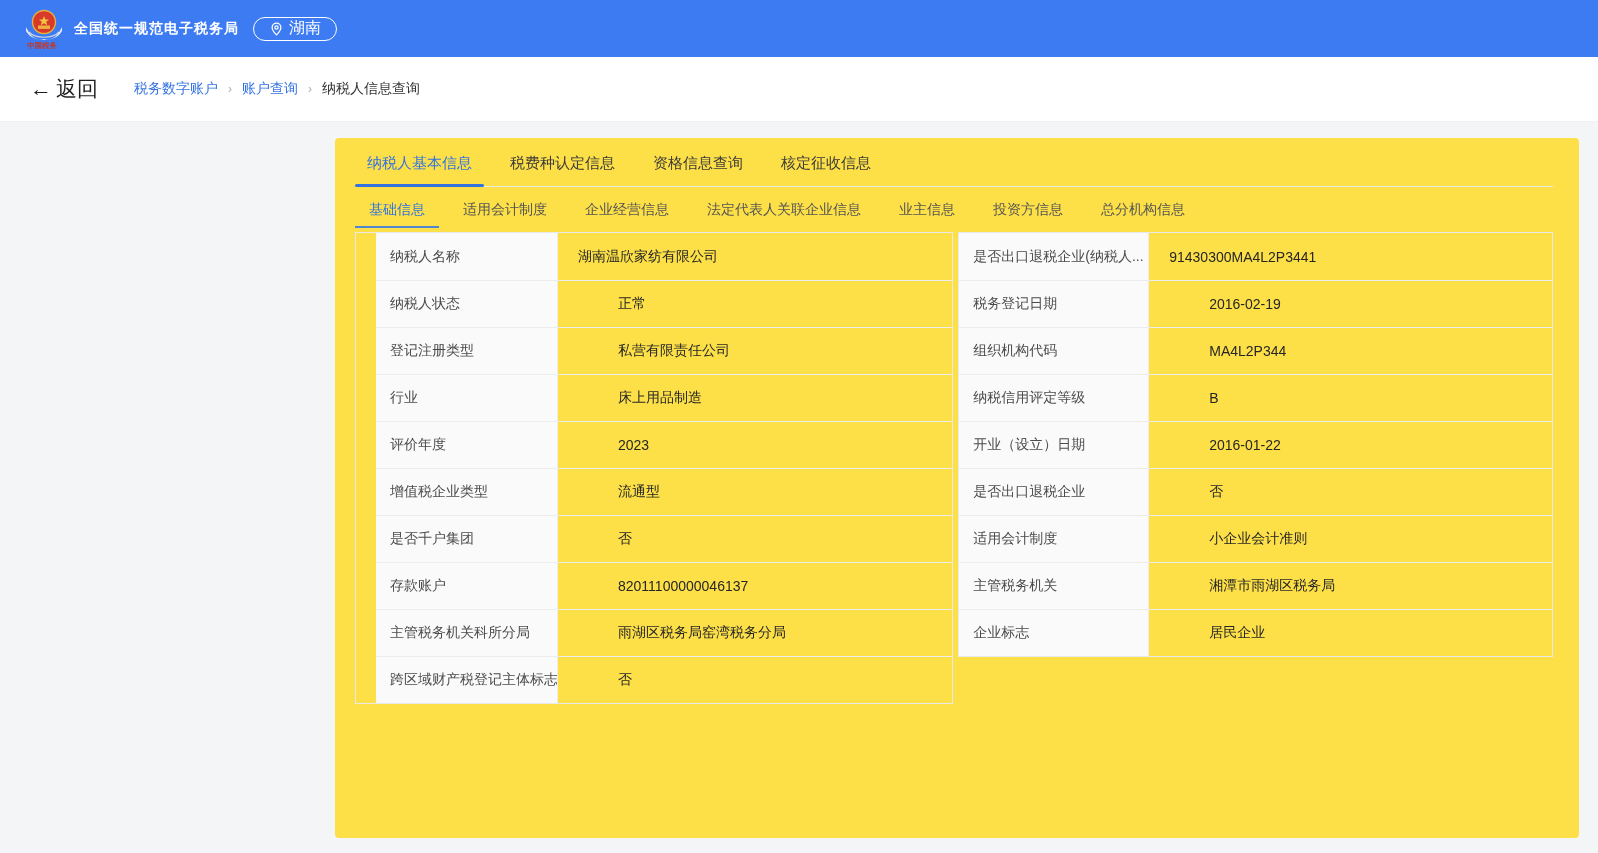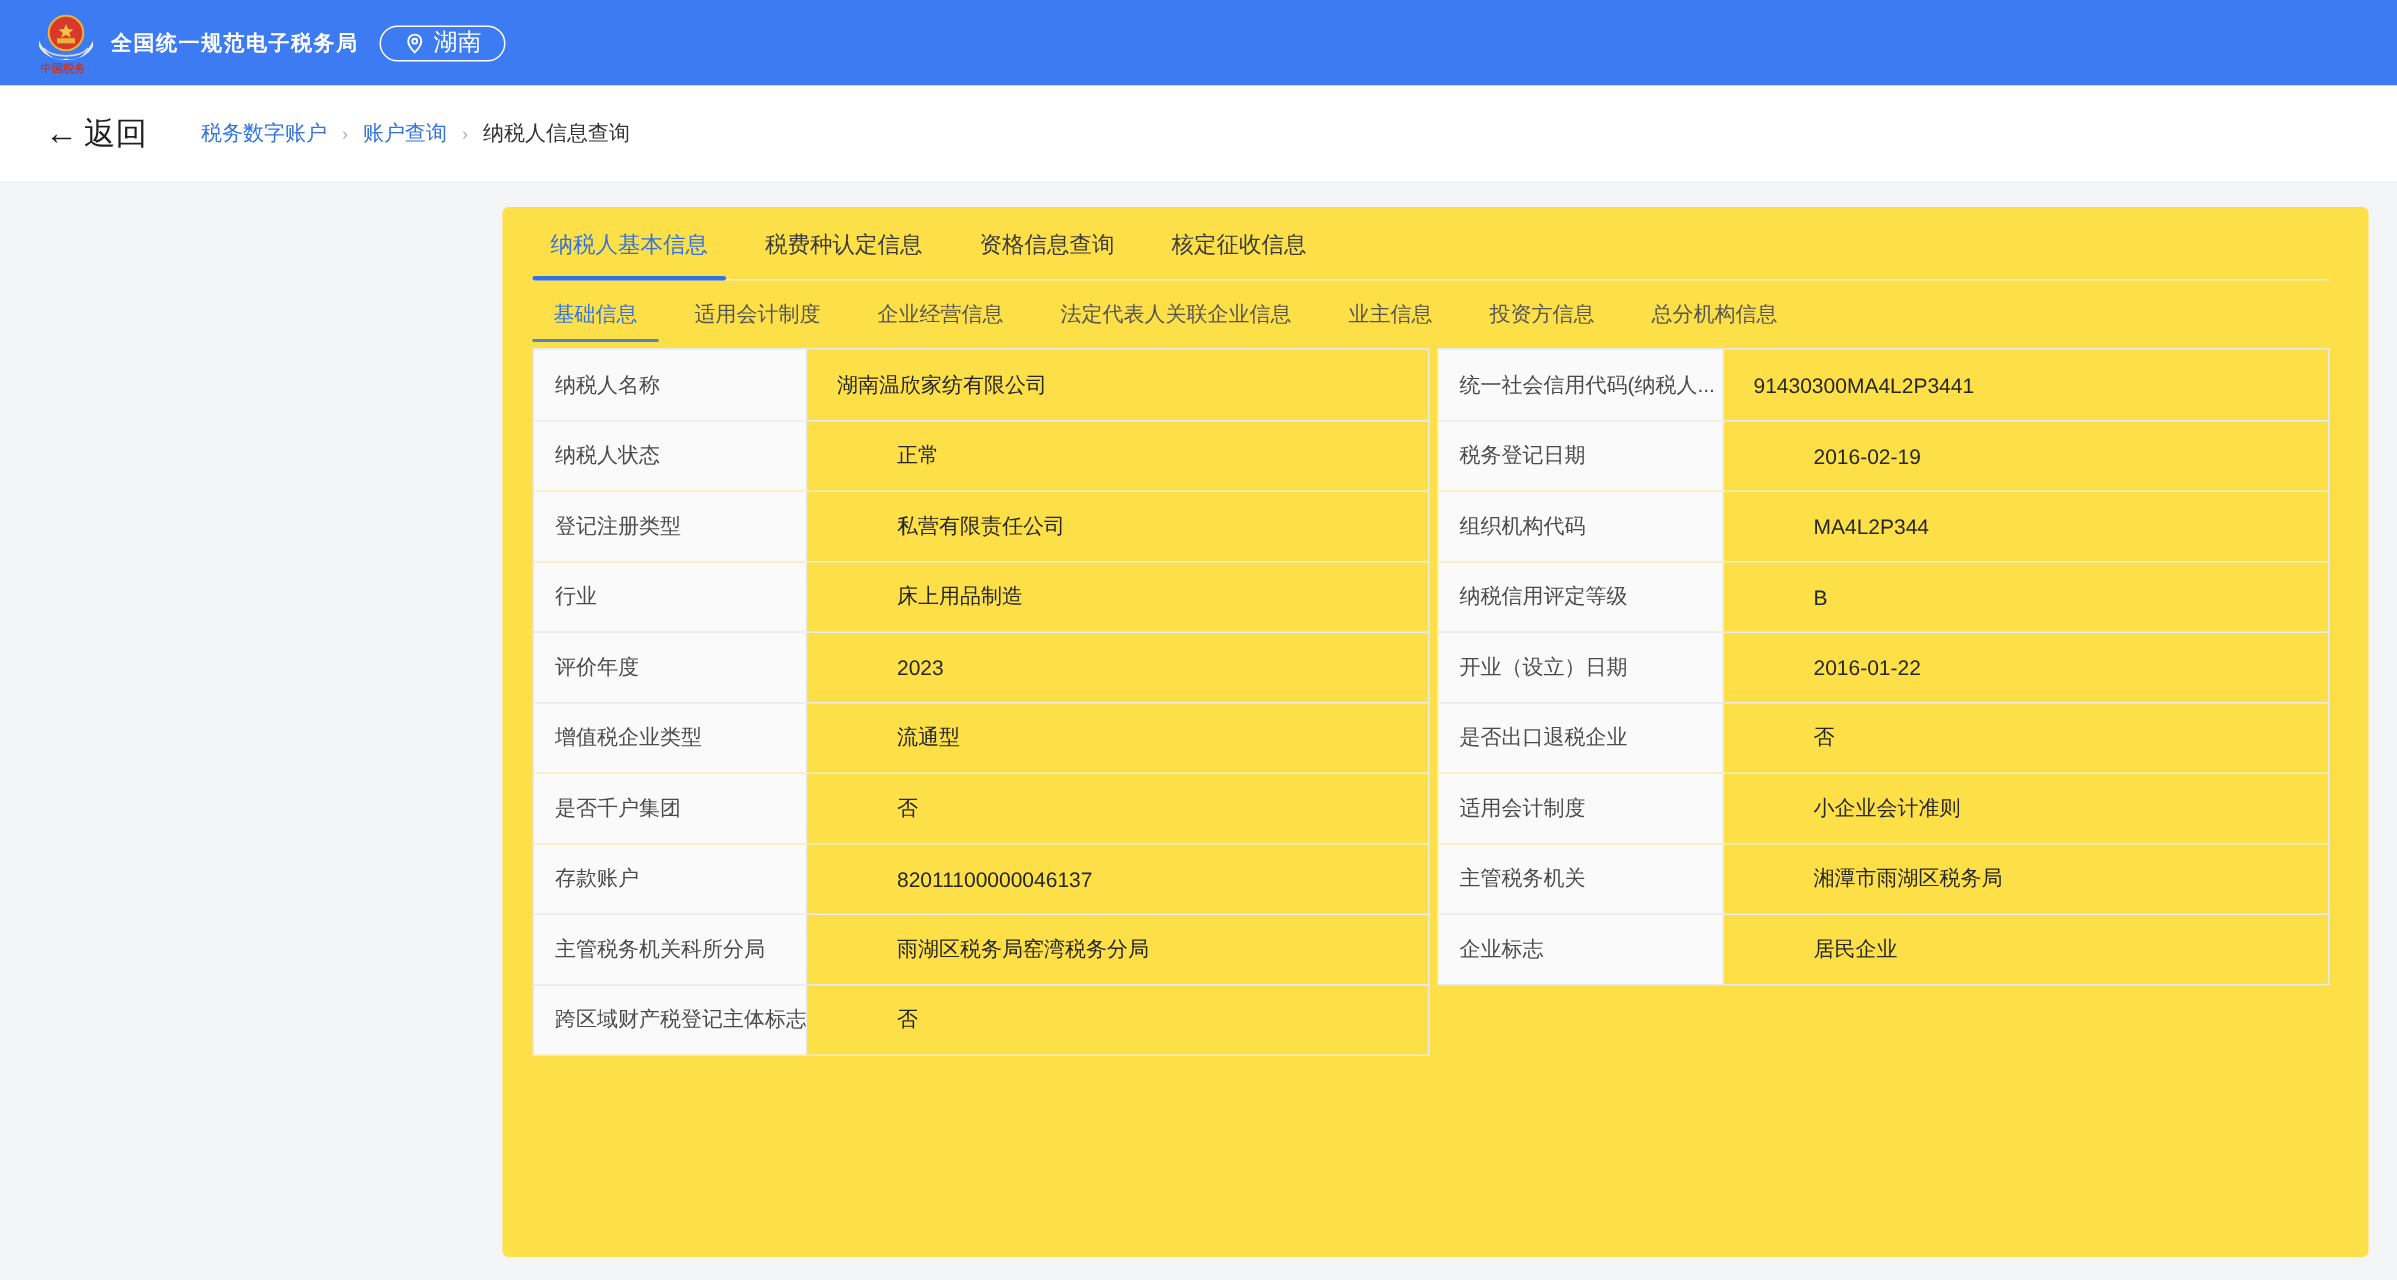--- a/index.html
+++ b/index.html
@@ -42,21 +42,21 @@
 
   
   .sub-tabs{display:flex;gap:10px;height:45px;}
   .sub-tab{display:flex;align-items:center;padding:0 14px;font-size:14px;color:#555;cursor:pointer;position:relative;}
   .sub-tab.active{color:var(--accent);}
   .sub-tab.active::after{content:"";position:absolute;left:0;right:0;bottom:4px;height:2px;background:var(--sub-underline);}
 
   
   .tables{display:flex;align-items:flex-start;gap:5px;}
   .itable{border:1px solid var(--border);}
-  .itable-left{width:613px;}
+  .itable-left{width:613px;padding-left:20px;}
   .itable-right{width:610px;}
   .irow{display:flex;height:47px;}
   .irow + .irow{border-top:1px solid #ededed;gap:40px;}
   .cell{display:flex;align-items:center;font-size:14px;white-space:nowrap;overflow:hidden;}
   .cell.lbl{background:var(--label-bg);color:#4b4b4b;padding:0 10px 0 14px;border-right:1px solid #ededed;flex:0 0 auto;}
   .itable-left .cell.lbl{width:182px;}
   .itable-right .cell.lbl{width:190px;}
   .cell.val{color:#262626;padding:0 10px 0 20px;flex:1 1 auto;}
 </style>
 </head>
@@ -150,21 +150,21 @@
             <div class="cell lbl">主管税务机关科所分局</div>
             <div class="cell val">雨湖区税务局窑湾税务分局</div>
           </div>
           <div class="irow">
             <div class="cell lbl">跨区域财产税登记主体标志</div>
             <div class="cell val">否</div>
           </div>
         </div>
       <div class="itable itable-right" id="table-right">
           <div class="irow">
-            <div class="cell lbl">统一社会信用代码(纳税人...</div>
+            <div class="cell lbl">是否出口退税企业(纳税人...</div>
             <div class="cell val">91430300MA4L2P3441</div>
           </div>
           <div class="irow">
             <div class="cell lbl">税务登记日期</div>
             <div class="cell val">2016-02-19</div>
           </div>
           <div class="irow">
             <div class="cell lbl">组织机构代码</div>
             <div class="cell val">MA4L2P344</div>
           </div>

